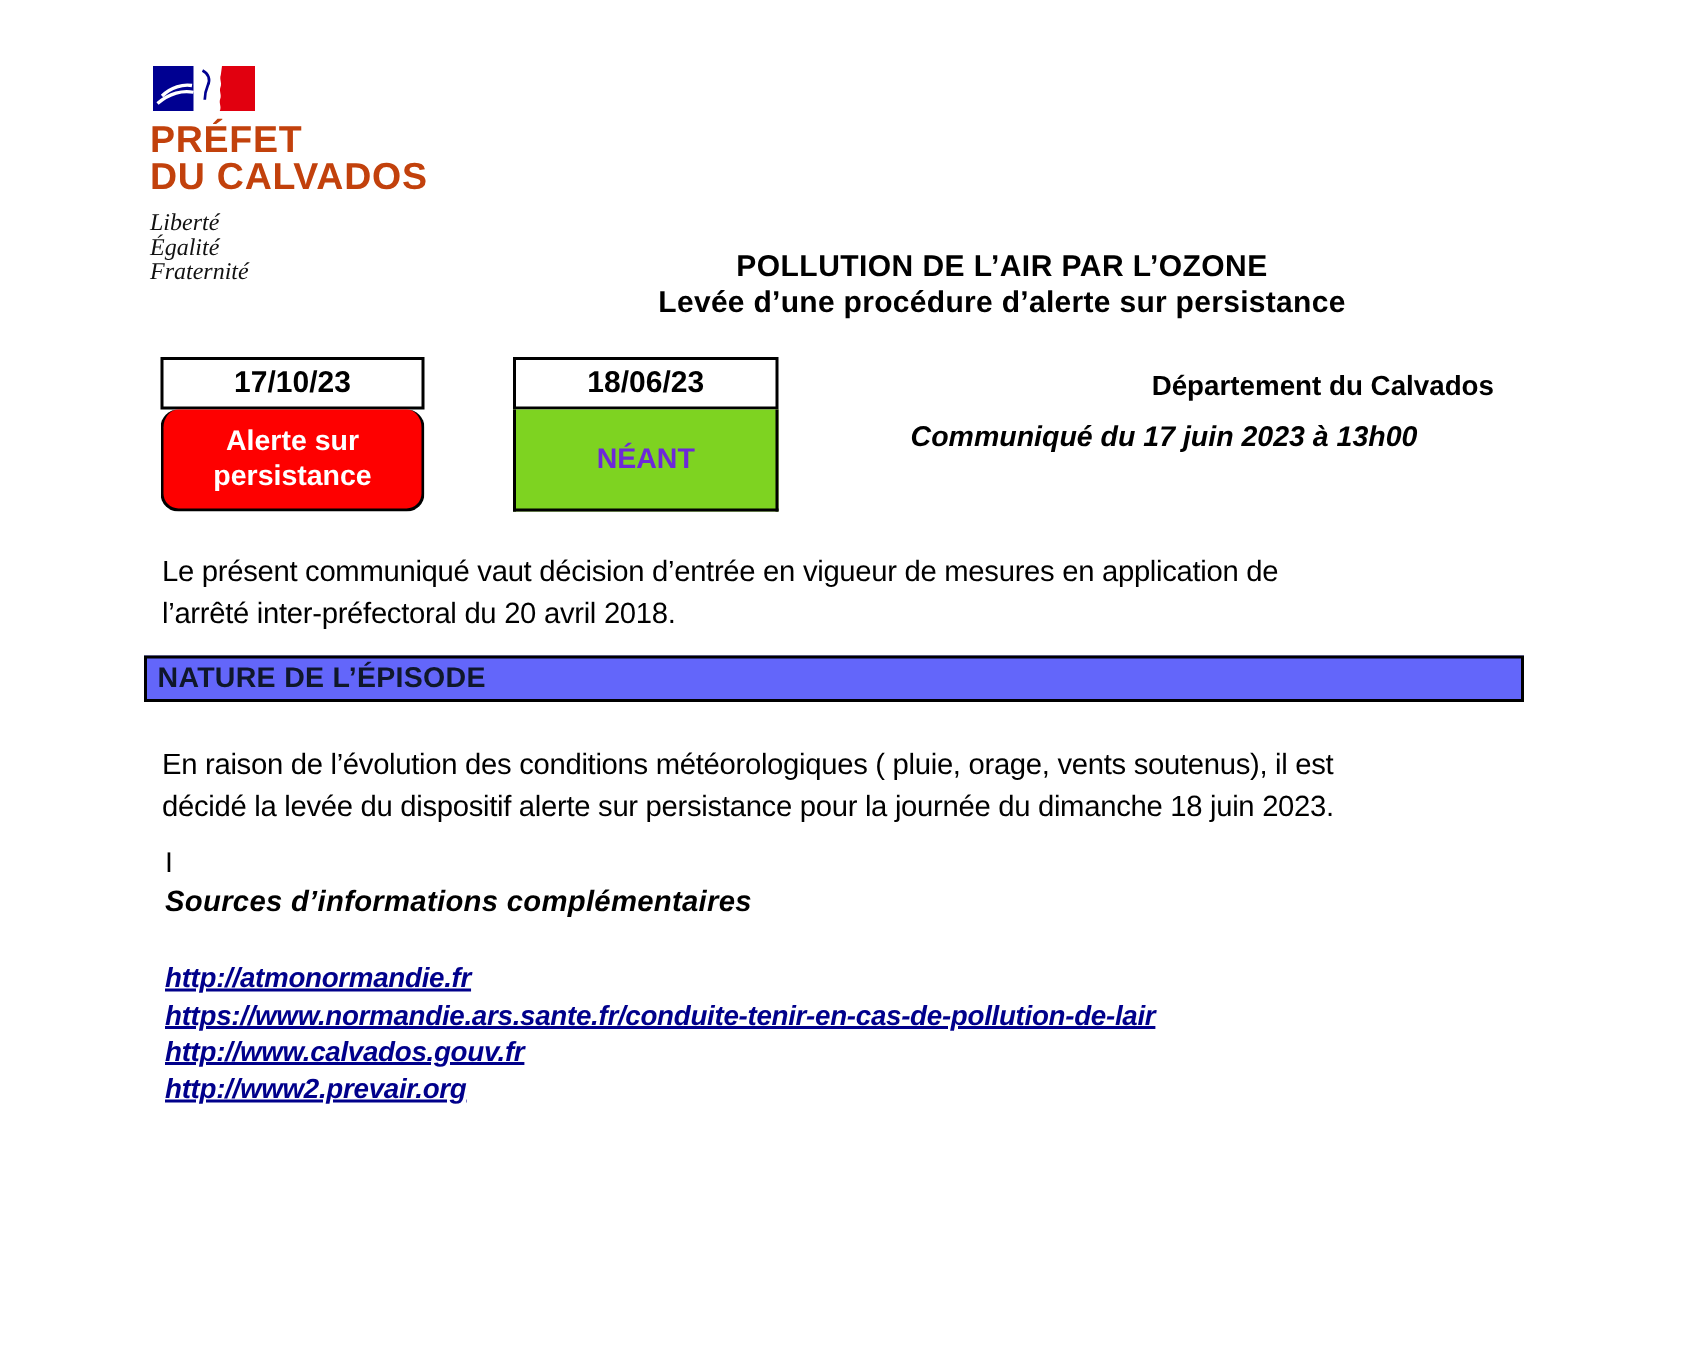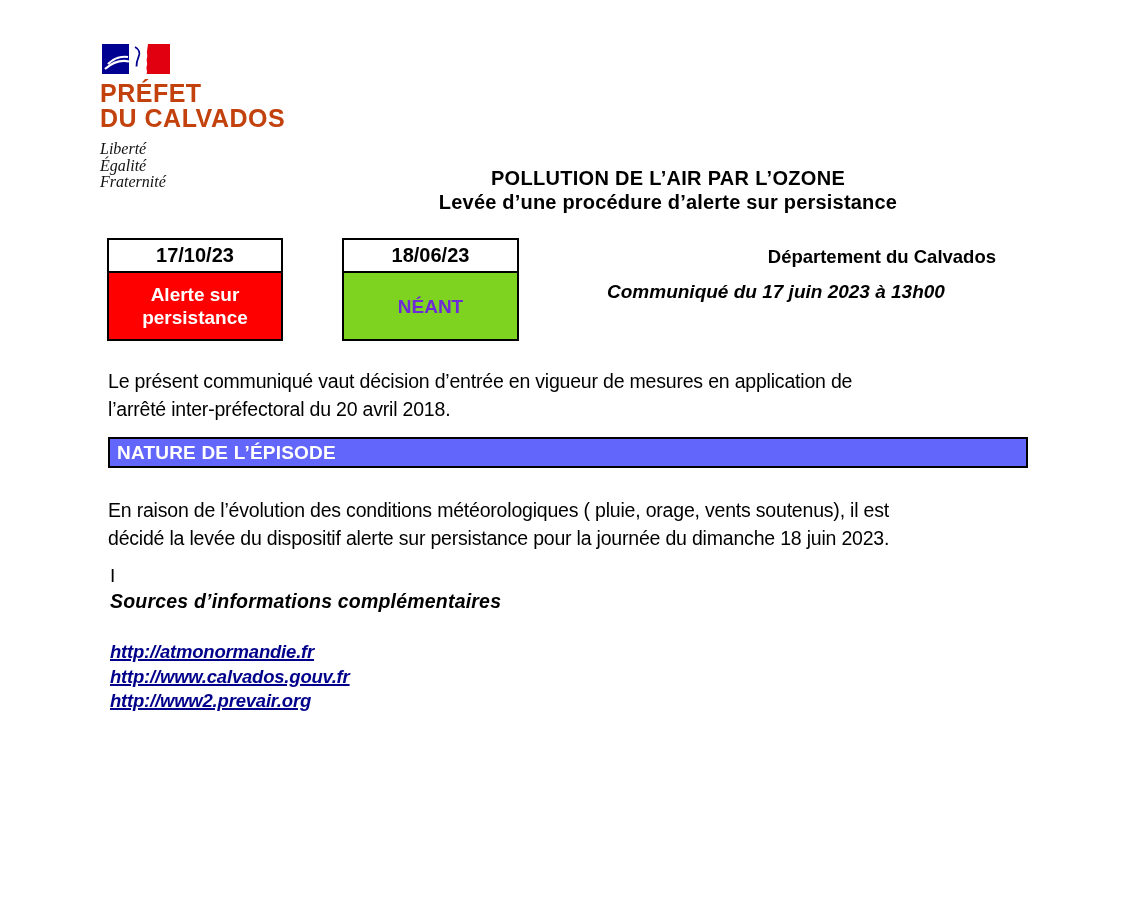--- a/index.html
+++ b/index.html
@@ -31,37 +31,37 @@
     border: 2px solid #000; background: #fff; height: 35px;
     display: flex; align-items: center; justify-content: center;
     font-weight: bold; font-size: 20px;
   }
   .box-body {
     border: 2px solid #000; border-top: none; height: 68px;
     display: flex; align-items: center; justify-content: center;
     text-align: center; font-weight: bold; font-size: 19px; line-height: 23px;
     padding: 0 6px;
   }
-  .b1 .box-body { background: #FE0000; color: #ffffff; }
+  .b1 .box-body { background: #FE0000; color: #ffffff; border-radius: 12px; }
   .b2 .box-body { background: #7ED321; color: #6d28d9; }
 
   
   .dept-line { position: absolute; left: 556px; top: 246px; width: 440px; text-align: right; font-weight: bold; font-size: 18.5px; }
   .communique-line { position: absolute; left: 556px; top: 281px; width: 440px; text-align: center; font-weight: bold; font-style: italic; font-size: 19px; }
 
   
   .intro-par { position: absolute; left: 108px; top: 367px; width: 940px; font-size: 19.5px; line-height: 28px; letter-spacing: -0.2px; }
   .episode-par { position: absolute; left: 108px; top: 496px; width: 940px; font-size: 19.5px; line-height: 28px; letter-spacing: -0.2px; }
   .bold-inline { font-weight: normal; }
 
   
   .section-banner {
-    position: absolute; left: 108px; top: 437px; width: 920px; height: 31px;
+    position: absolute; left: 96px; top: 437px; width: 920px; height: 31px;
     background: #6366FA; border: 2px solid #000;
-    color: #ffffff; font-weight: bold; font-size: 19px; letter-spacing: 0.2px;
+    color: #0f172a; font-weight: bold; font-size: 19px; letter-spacing: 0.2px;
     display: flex; align-items: center; padding-left: 7px;
   }
 
   
   .stray-char { position: absolute; left: 110px; top: 565px; font-size: 19px; line-height: 22px; }
   .sources-heading { position: absolute; left: 110px; top: 590px; font-weight: bold; font-style: italic; font-size: 19.5px; letter-spacing: 0.2px; }
   .links-block { position: absolute; left: 110px; top: 640px; }
   .source-link {
     display: block; color: #00008B; font-weight: bold; font-style: italic;
     font-size: 18.5px; line-height: 24.7px; letter-spacing: -0.2px;
@@ -120,15 +120,16 @@
 <div class="episode-par">
   <div>En raison de l’évolution des conditions météorologiques ( pluie, orage, vents soutenus), il est</div>
   <div><span>décidé la </span><span class="bold-inline">levée du dispositif alerte sur persistance</span><span> pour la journée du dimanche 18 juin 2023.</span></div>
 </div>
 
 <div class="stray-char">I</div>
 <div class="sources-heading">Sources d’informations complémentaires</div>
 
 <div class="links-block">
   <a class="source-link">http://atmonormandie.fr</a>
+  <a class="source-link">https://www.normandie.ars.sante.fr/conduite-tenir-en-cas-de-pollution-de-lair</a>
   <a class="source-link">http://www.calvados.gouv.fr</a>
   <a class="source-link">http://www2.prevair.org</a>
 </div>
 
 </body></html>

